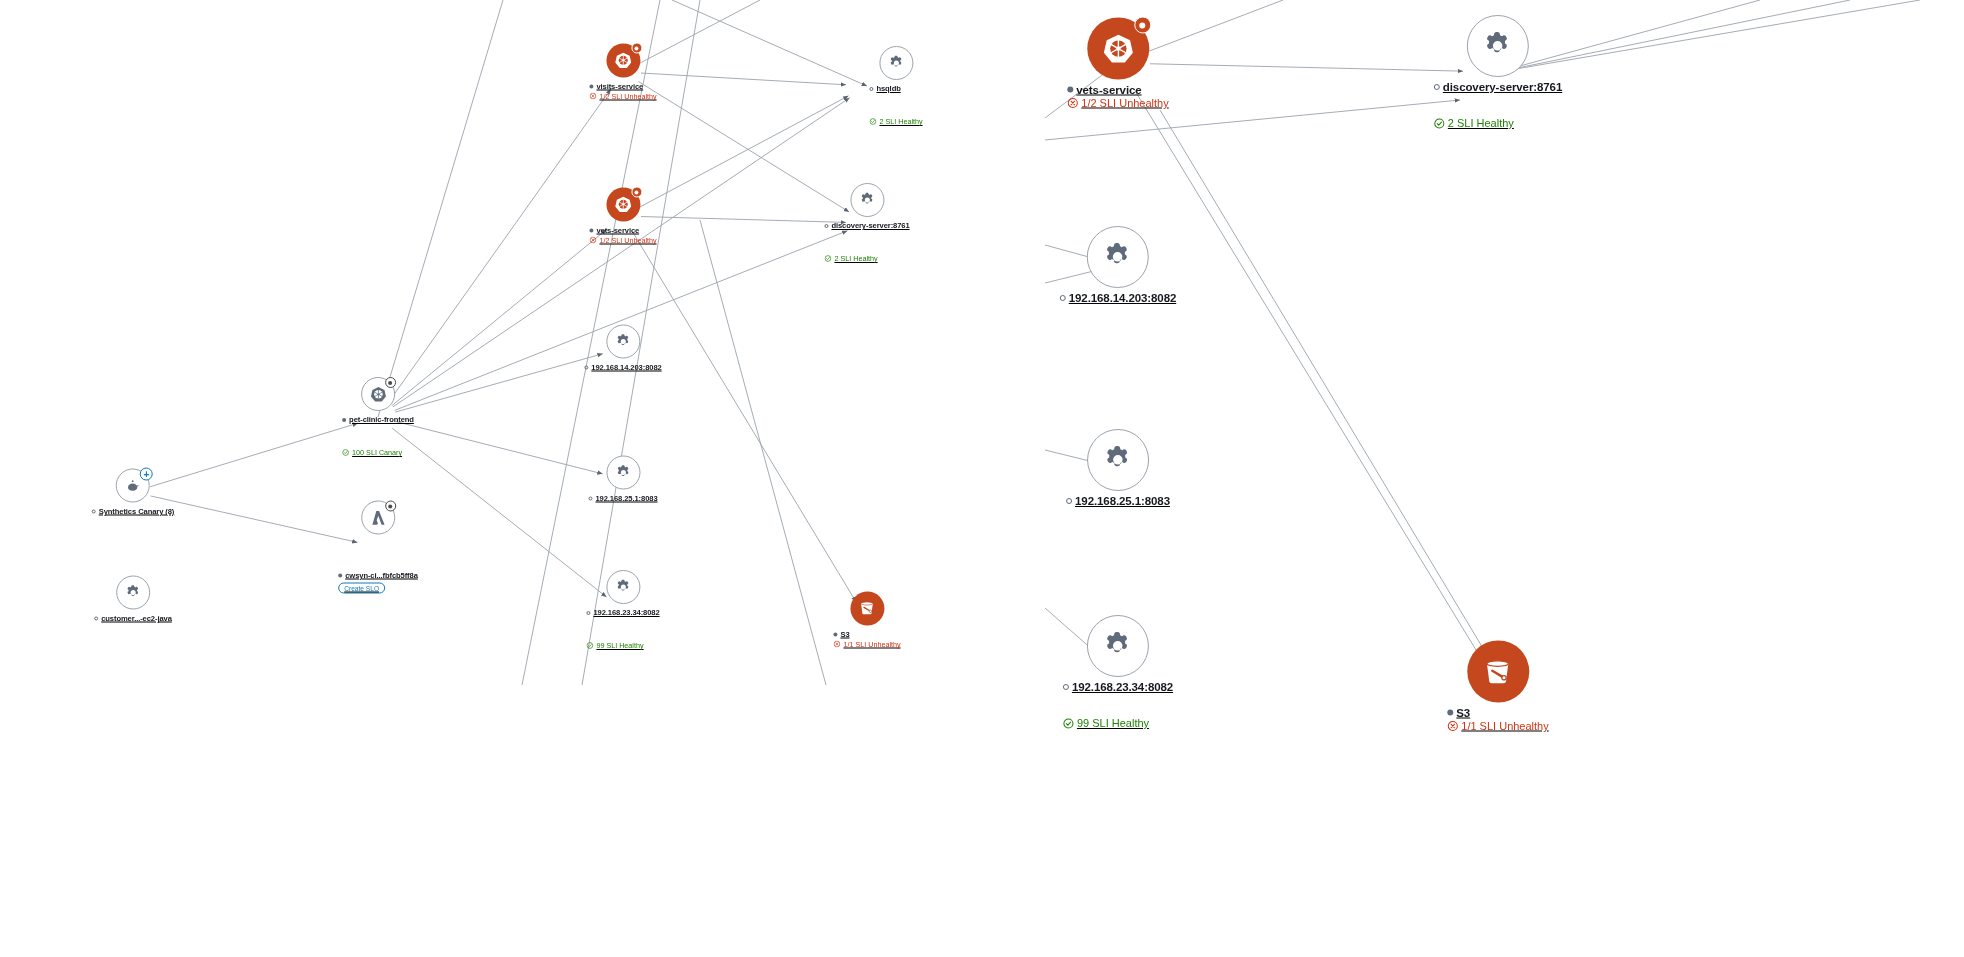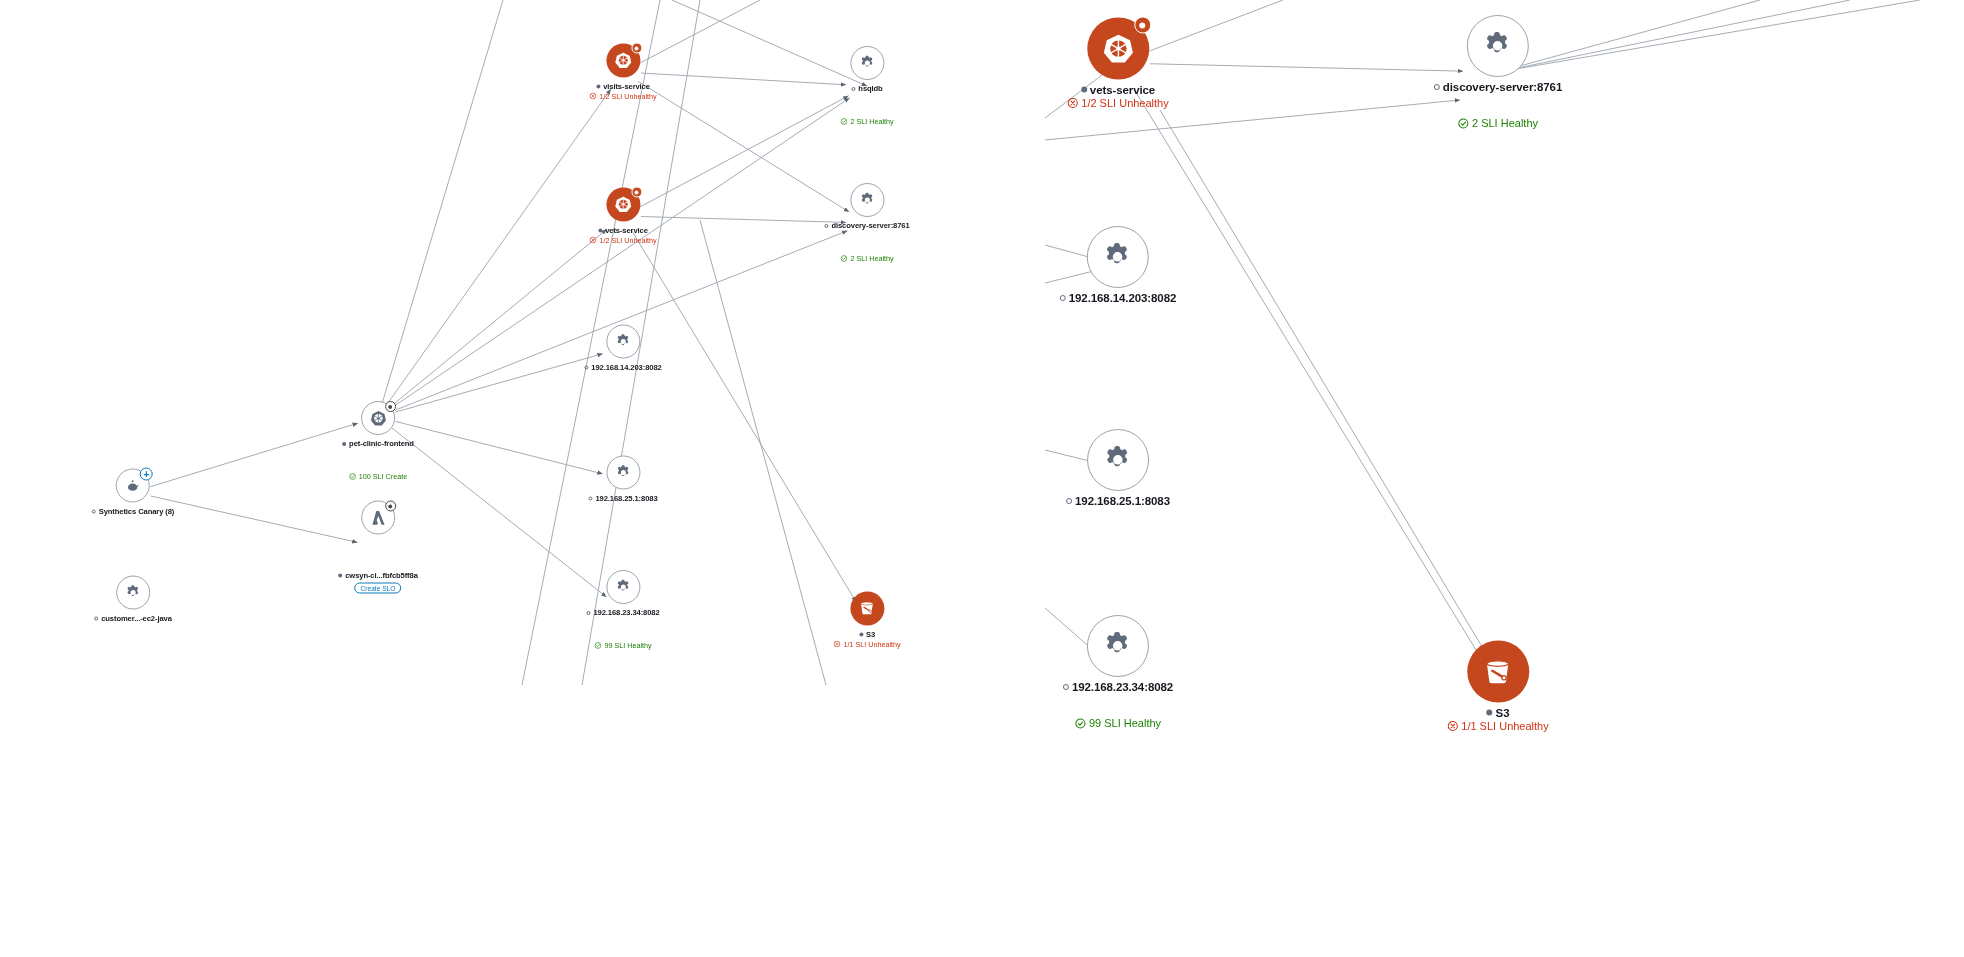--- a/index.html
+++ b/index.html
@@ -58,22 +58,23 @@
   }
   .badge-target.on-alert .dot { background: #ffffff; }
   .badge-plus {
     border: 1.6px solid #0f7bb8;
     color: #0f7bb8;
     font-weight: 700;
     line-height: 1;
   }
   .node-labels {
     margin-top: 4px;
-    display: flex; flex-direction: column; align-items: center;
+    display: flex; flex-direction: column; align-items: flex-start;
     white-space: nowrap;
+    text-decoration: underline;
   }
   .node-title {
     display: flex; align-items: center; gap: 3px;
     color: #16191f;
     font-weight: 700;
     letter-spacing: -0.1px;
   }
   .type-dot {
     display: inline-block; border-radius: 50%;
   }
@@ -188,21 +189,21 @@
           </div>
           <div class="node-status unhealthy">
             <svg class="status-ic" viewBox="0 0 16 16">
               <circle cx="8" cy="8" r="6.6" fill="none" stroke="#d13212" stroke-width="1.5"></circle>
               <path d="M5.4 5.4 10.6 10.6 M10.6 5.4 5.4 10.6" fill="none" stroke="#d13212" stroke-width="1.5" stroke-linecap="round"></path>
             </svg>
             <span>1/2 SLI Unhealthy</span>
           </div>
         </div>
       </div>
-      <div class="node sz-sm" style="left: 867px; top: 86px;">
+      <div class="node sz-sm" style="left: 896px; top: 86px;">
         <div class="node-circle plain">
           <svg class="node-icon" viewBox="0 0 24 24" width="56%" height="56%">
             <path fill="#5f6b7a" d="M12 2.2c.8 0 1.5.6 1.6 1.4l.1.9c.5.2 1 .4 1.4.7l.8-.5c.7-.4 1.6-.2 2 .5l.5.8c.4.7.2 1.6-.5 2l-.7.5c.1.3.1.6.1.9s0 .6-.1.9l.7.5c.7.4.9 1.3.5 2l-.5.8c-.4.7-1.3.9-2 .5l-.8-.5c-.4.3-.9.5-1.4.7l-.1.9c-.1.8-.8 1.4-1.6 1.4h-.9c-.8 0-1.5-.6-1.6-1.4l-.1-.9c-.5-.2-1-.4-1.4-.7l-.8.5c-.7.4-1.6.2-2-.5l-.5-.8c-.4-.7-.2-1.6.5-2l.7-.5c-.1-.3-.1-.6-.1-.9s0-.6.1-.9l-.7-.5c-.7-.4-.9-1.3-.5-2l.5-.8c.4-.7 1.3-.9 2-.5l.8.5c.4-.3.9-.5 1.4-.7l.1-.9c.1-.8.8-1.4 1.6-1.4zM12 8.6A3.4 3.4 0 1 0 12 15.4 3.4 3.4 0 0 0 12 8.6z"></path>
           </svg>
         </div>
         <div class="node-labels">
           <div class="node-title">
             <span class="type-dot hollow"></span>
             <span>hsqldb</span>
           </div>
@@ -274,21 +275,21 @@
             <path fill="#5f6b7a" d="M12 2.2c.8 0 1.5.6 1.6 1.4l.1.9c.5.2 1 .4 1.4.7l.8-.5c.7-.4 1.6-.2 2 .5l.5.8c.4.7.2 1.6-.5 2l-.7.5c.1.3.1.6.1.9s0 .6-.1.9l.7.5c.7.4.9 1.3.5 2l-.5.8c-.4.7-1.3.9-2 .5l-.8-.5c-.4.3-.9.5-1.4.7l-.1.9c-.1.8-.8 1.4-1.6 1.4h-.9c-.8 0-1.5-.6-1.6-1.4l-.1-.9c-.5-.2-1-.4-1.4-.7l-.8.5c-.7.4-1.6.2-2-.5l-.5-.8c-.4-.7-.2-1.6.5-2l.7-.5c-.1-.3-.1-.6-.1-.9s0-.6.1-.9l-.7-.5c-.7-.4-.9-1.3-.5-2l.5-.8c.4-.7 1.3-.9 2-.5l.8.5c.4-.3.9-.5 1.4-.7l.1-.9c.1-.8.8-1.4 1.6-1.4zM12 8.6A3.4 3.4 0 1 0 12 15.4 3.4 3.4 0 0 0 12 8.6z"></path>
           </svg>
         </div>
         <div class="node-labels">
           <div class="node-title">
             <span class="type-dot hollow"></span>
             <span>192.168.14.203:8082</span>
           </div>
         </div>
       </div>
-      <div class="node sz-sm" style="left: 378px; top: 441px;">
+      <div class="node sz-sm" style="left: 378px; top: 417px;">
         <div class="node-circle plain">
           <svg class="node-icon" viewBox="0 0 24 24" width="52%" height="52%">
             <path fill="#5f6b7a" d="M12 1.6 3.3 5.8 1.2 15.1l6 7.3h9.6l6-7.3-2.1-9.3L12 1.6z"></path>
             <circle cx="12" cy="12" r="6.1" fill="#ffffff"></circle>
             <circle cx="12" cy="12" r="1.7" fill="#5f6b7a"></circle>
             <g stroke="#5f6b7a" stroke-width="1.05" stroke-linecap="round">
               <line x1="12" y1="6.2" x2="12" y2="10.3"></line>
               <line x1="17.1" y1="9.1" x2="13.6" y2="11.1"></line>
               <line x1="17.1" y1="14.9" x2="13.6" y2="12.9"></line>
               <line x1="12" y1="17.8" x2="12" y2="13.7"></line>
@@ -303,21 +304,21 @@
         <div class="node-labels">
           <div class="node-title">
             <span class="type-dot filled"></span>
             <span>pet-clinic-frontend</span>
           </div>
           <div class="node-status healthy">
             <svg class="status-ic" viewBox="0 0 16 16">
               <circle cx="8" cy="8" r="6.6" fill="none" stroke="#1d8102" stroke-width="1.5"></circle>
               <path d="M5 8.2 7.2 10.4 11.2 5.9" fill="none" stroke="#1d8102" stroke-width="1.5" stroke-linecap="round" stroke-linejoin="round"></path>
             </svg>
-            <span>100 SLI Create</span>
+            <span>100 SLI Canary</span>
           </div>
         </div>
       </div>
       <div class="node sz-sm" style="left: 133px; top: 492px;">
         <div class="node-circle plain">
           <svg class="node-icon" viewBox="0 0 24 24" width="62%" height="62%">
             <circle cx="12.1" cy="6.9" r="1.1" fill="#5f6b7a"></circle>
             <path fill="#5f6b7a" d="M12 9.8c-3.3 0-5.6 2.1-5.6 4.7 0 2.3 2.1 3.9 5.6 3.9s5.6-1.6 5.6-3.9c0-2.6-2.3-4.7-5.6-4.7z"></path>
             <path fill="#5f6b7a" d="M16.9 12.3l3.3-1.2-2.9 2.8z"></path>
           </svg>

